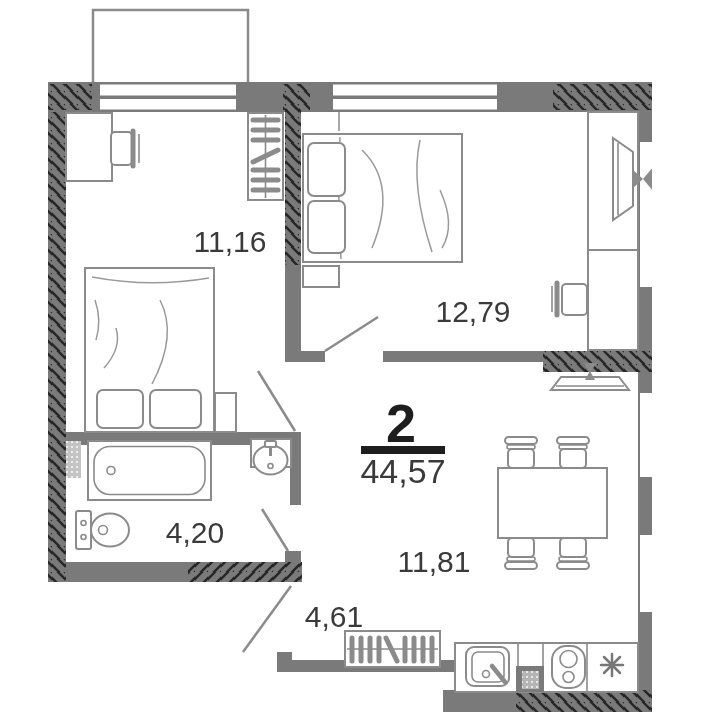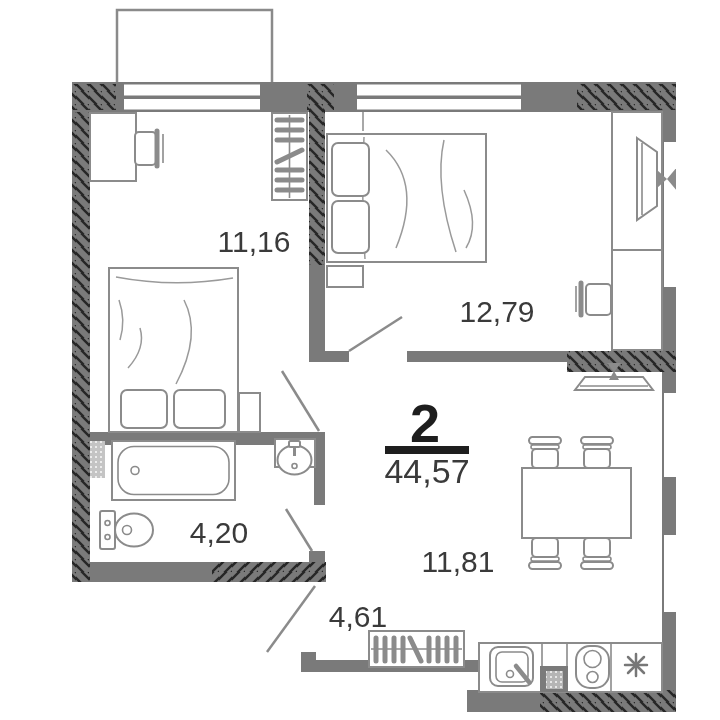--- a/index.html
+++ b/index.html
@@ -1,16 +1,16 @@
 <!DOCTYPE html>
 <html style="--wall: #7a7a7a; --furniture: #8b8b8b; --label: #3a3a3a; --divider: #1e1e1e; --bg: #ffffff;"><head>
 <meta charset="utf-8">
 <style>
   html,body{margin:0;padding:0;background:#fff;}
-  .stage{width:652px;height:720px;position:relative;background:var(--bg,#fff);overflow:hidden;padding-left:24px;}
+  .stage{width:652px;height:720px;position:relative;background:var(--bg,#fff);overflow:hidden;}
   svg{display:block;}
   .wall{fill:var(--wall);}
   .winband{fill:#ffffff;}
   .windiv{fill:var(--wall);}
   .furn{fill:#ffffff;stroke:var(--furniture);stroke-width:2;}
   .furn-thin{fill:none;stroke:var(--furniture);stroke-width:1.6;}
   .soft{fill:none;stroke:#9a9a9a;stroke-width:1.5;}
   .door{stroke:var(--furniture);stroke-width:2.5;fill:none;}
   .cap{fill:none;stroke:var(--furniture);stroke-width:5;stroke-linecap:round;}
   .caph{fill:none;stroke:var(--furniture);stroke-width:5;stroke-linecap:round;}

